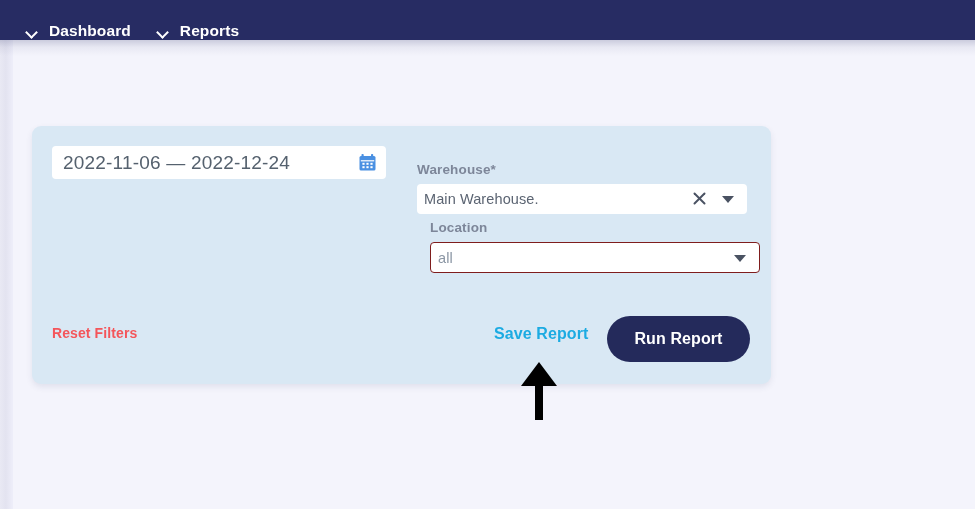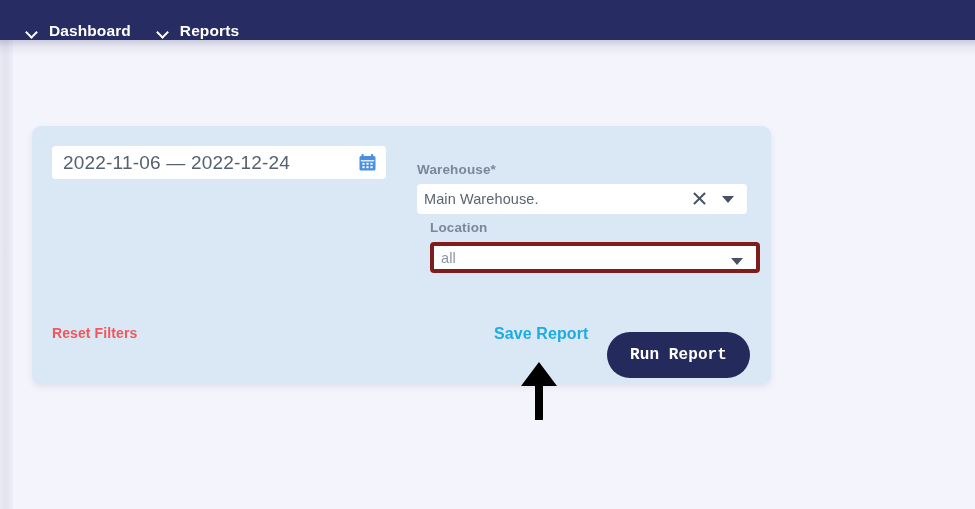--- a/index.html
+++ b/index.html
@@ -188,21 +188,21 @@
     width: 0;
     height: 0;
     border-left: 6px solid transparent;
     border-right: 6px solid transparent;
     border-top: 7px solid #4a5262;
     cursor: pointer;
   }
 
   
   .grp-location { left: 378px; top: 94px; width: 330px; margin-left: 20px; }
-  .select-box.outlined { border: 4px solid #7f1d1d; height: 31px; }
+  .select-box.outlined { border: 1px solid #7f1d1d; height: 31px; }
 
   
   .reset-filters {
     position: absolute;
     left: 20px;
     top: 199px;
     font-size: 14px;
     font-weight: bold;
     color: #f4555a;
     letter-spacing: 0.1px;
@@ -223,27 +223,26 @@
   .run-report {
     position: absolute;
     left: 575px;
     top: 190px;
     width: 143px;
     height: 46px;
     border-radius: 23px;
     background: #242a5b;
     border: none;
     color: #ffffff;
-    font-family: Liberation Mono, monospace;
+    font-family: Liberation Sans, sans-serif;
     font-size: 16px;
     font-weight: bold;
     letter-spacing: 0.1px;
     cursor: pointer;
     padding: 0;
-    margin-top: 16px;
   }
 
   
   .annotation-arrow {
     position: absolute;
     left: 516px;
     top: 360px;
     width: 46px;
     height: 60px;
     pointer-events: none;

